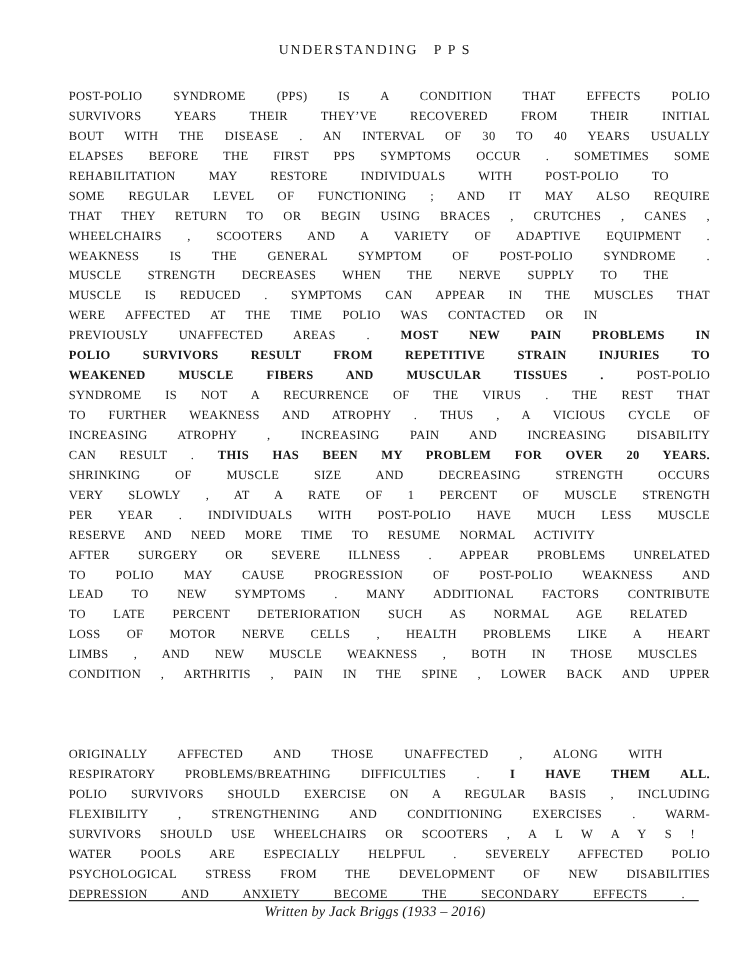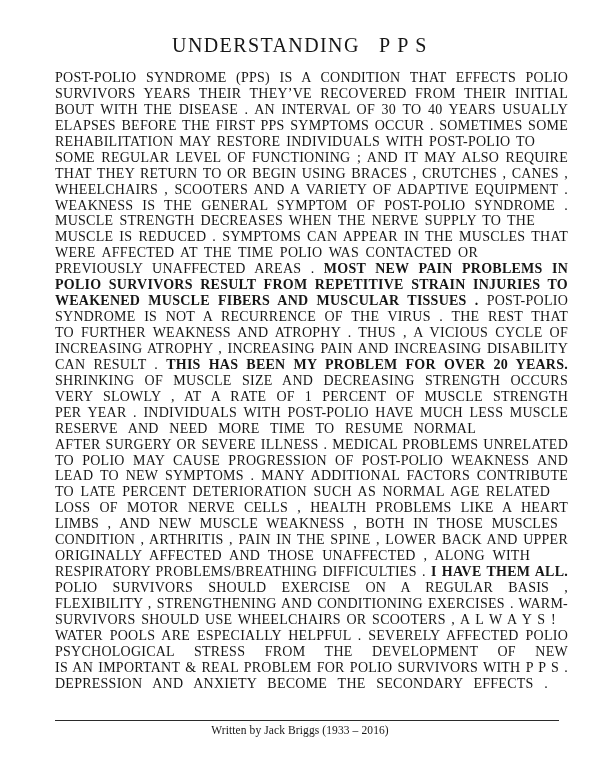--- a/index.html
+++ b/index.html
@@ -15,33 +15,33 @@
     font-family: "Liberation Serif", "DejaVu Serif", serif;
     color: #161616;
     overflow: hidden;
   }
   .title {
     position: absolute;
     top: 34px;
     left: 0;
     width: 600px;
     text-align: center;
-    font-size: 20px;
+    font-size: 11px;
     letter-spacing: 1.4px;
     white-space: pre;
     font-weight: normal;
   }
   .body-text {
     position: absolute;
     left: 55px;
     top: 70px;
     width: 513px;
   }
   .line {
-    font-size: 14px;
+    font-size: 10px;
     line-height: 15.95px;
     height: 15.95px;
     letter-spacing: 0.25px;
     word-spacing: 1.2px;
     text-align: justify;
     text-align-last: justify;
     overflow: hidden;
     white-space: normal;
   }
   .seg { font-weight: normal; }
@@ -55,20 +55,21 @@
     height: 0;
   }
   .footer-credit {
     position: absolute;
     left: 0;
     top: 724px;
     width: 600px;
     text-align: center;
     font-size: 11.5px;
     letter-spacing: 0.1px;
+    font-style: italic;
   }
 </style>
 </head>
 <body>
 
 <div class="page">
   <div class="title">UNDERSTANDING   P P S</div>
   <div class="body-text">
       <div class="line"><span class="seg">POST-POLIO SYNDROME (PPS) IS A CONDITION THAT EFFECTS POLIO</span></div>
       <div class="line"><span class="seg">SURVIVORS YEARS THEIR THEY’VE RECOVERED FROM THEIR INITIAL</span></div>
@@ -86,32 +87,31 @@
       <div class="line"><span class="seg bold">POLIO SURVIVORS RESULT FROM REPETITIVE STRAIN INJURIES TO</span></div>
       <div class="line"><span class="seg bold">WEAKENED MUSCLE FIBERS AND MUSCULAR TISSUES . </span><span class="seg">POST-POLIO</span></div>
       <div class="line"><span class="seg">SYNDROME IS NOT A RECURRENCE OF THE VIRUS . THE REST THAT</span></div>
       <div class="line"><span class="seg">TO FURTHER WEAKNESS AND ATROPHY . THUS , A VICIOUS CYCLE OF</span></div>
       <div class="line"><span class="seg">INCREASING ATROPHY , INCREASING PAIN AND INCREASING DISABILITY</span></div>
       <div class="line"><span class="seg">CAN RESULT . </span><span class="seg bold">THIS HAS BEEN MY PROBLEM FOR OVER 20 YEARS.</span></div>
       <div class="line"><span class="seg">SHRINKING OF MUSCLE SIZE AND DECREASING STRENGTH OCCURS</span></div>
       <div class="line"><span class="seg">VERY SLOWLY , AT A RATE OF 1 PERCENT OF MUSCLE STRENGTH</span></div>
       <div class="line"><span class="seg">PER YEAR . INDIVIDUALS WITH POST-POLIO HAVE MUCH LESS MUSCLE</span></div>
       <div class="line" style="padding-right: 92px;"><span class="seg">RESERVE AND NEED MORE TIME TO RESUME NORMAL ACTIVITY</span></div>
-      <div class="line"><span class="seg">AFTER SURGERY OR SEVERE ILLNESS . MEDICAL PROBLEMS UNRELATED</span></div>
+      <div class="line"><span class="seg">AFTER SURGERY OR SEVERE ILLNESS . APPEAR PROBLEMS UNRELATED</span></div>
       <div class="line"><span class="seg">TO POLIO MAY CAUSE PROGRESSION OF POST-POLIO WEAKNESS AND</span></div>
       <div class="line"><span class="seg">LEAD TO NEW SYMPTOMS . MANY ADDITIONAL FACTORS CONTRIBUTE</span></div>
       <div class="line" style="padding-right: 18px;"><span class="seg">TO LATE PERCENT DETERIORATION SUCH AS NORMAL AGE RELATED</span></div>
       <div class="line"><span class="seg">LOSS OF MOTOR NERVE CELLS , HEALTH PROBLEMS LIKE A HEART</span></div>
       <div class="line" style="padding-right: 10px;"><span class="seg">LIMBS , AND NEW MUSCLE WEAKNESS , BOTH IN THOSE MUSCLES</span></div>
       <div class="line"><span class="seg">CONDITION , ARTHRITIS , PAIN IN THE SPINE , LOWER BACK AND UPPER</span></div>
-      <div class="line" style="padding-right: 38px;"><span class="seg">ORIGINALLY AFFECTED AND THOSE UNAFFECTED , ALONG WITH</span></div>
+      <div class="line" style="padding-right: 38px; margin-top: 48px;"><span class="seg">ORIGINALLY AFFECTED AND THOSE UNAFFECTED , ALONG WITH</span></div>
       <div class="line"><span class="seg">RESPIRATORY PROBLEMS/BREATHING DIFFICULTIES . </span><span class="seg bold">I HAVE THEM ALL.</span></div>
       <div class="line"><span class="seg">POLIO SURVIVORS SHOULD EXERCISE ON A REGULAR BASIS , INCLUDING</span></div>
       <div class="line"><span class="seg">FLEXIBILITY , STRENGTHENING AND CONDITIONING EXERCISES . WARM-</span></div>
       <div class="line" style="padding-right: 12px;"><span class="seg">SURVIVORS SHOULD USE WHEELCHAIRS OR SCOOTERS , A L W A Y S !</span></div>
       <div class="line"><span class="seg">WATER POOLS ARE ESPECIALLY HELPFUL . SEVERELY AFFECTED POLIO</span></div>
       <div class="line"><span class="seg">PSYCHOLOGICAL STRESS FROM THE DEVELOPMENT OF NEW DISABILITIES</span></div>
-      <div class="line"><span class="seg">IS AN IMPORTANT &amp; REAL PROBLEM FOR POLIO SURVIVORS WITH P P S .</span></div>
       <div class="line" style="padding-right: 20px;"><span class="seg">DEPRESSION AND ANXIETY BECOME THE SECONDARY EFFECTS .</span></div>
     </div>
   <div class="footer-rule"></div>
   <div class="footer-credit">Written by Jack Briggs (1933 – 2016)</div>
 </div>
 
 </body></html>

